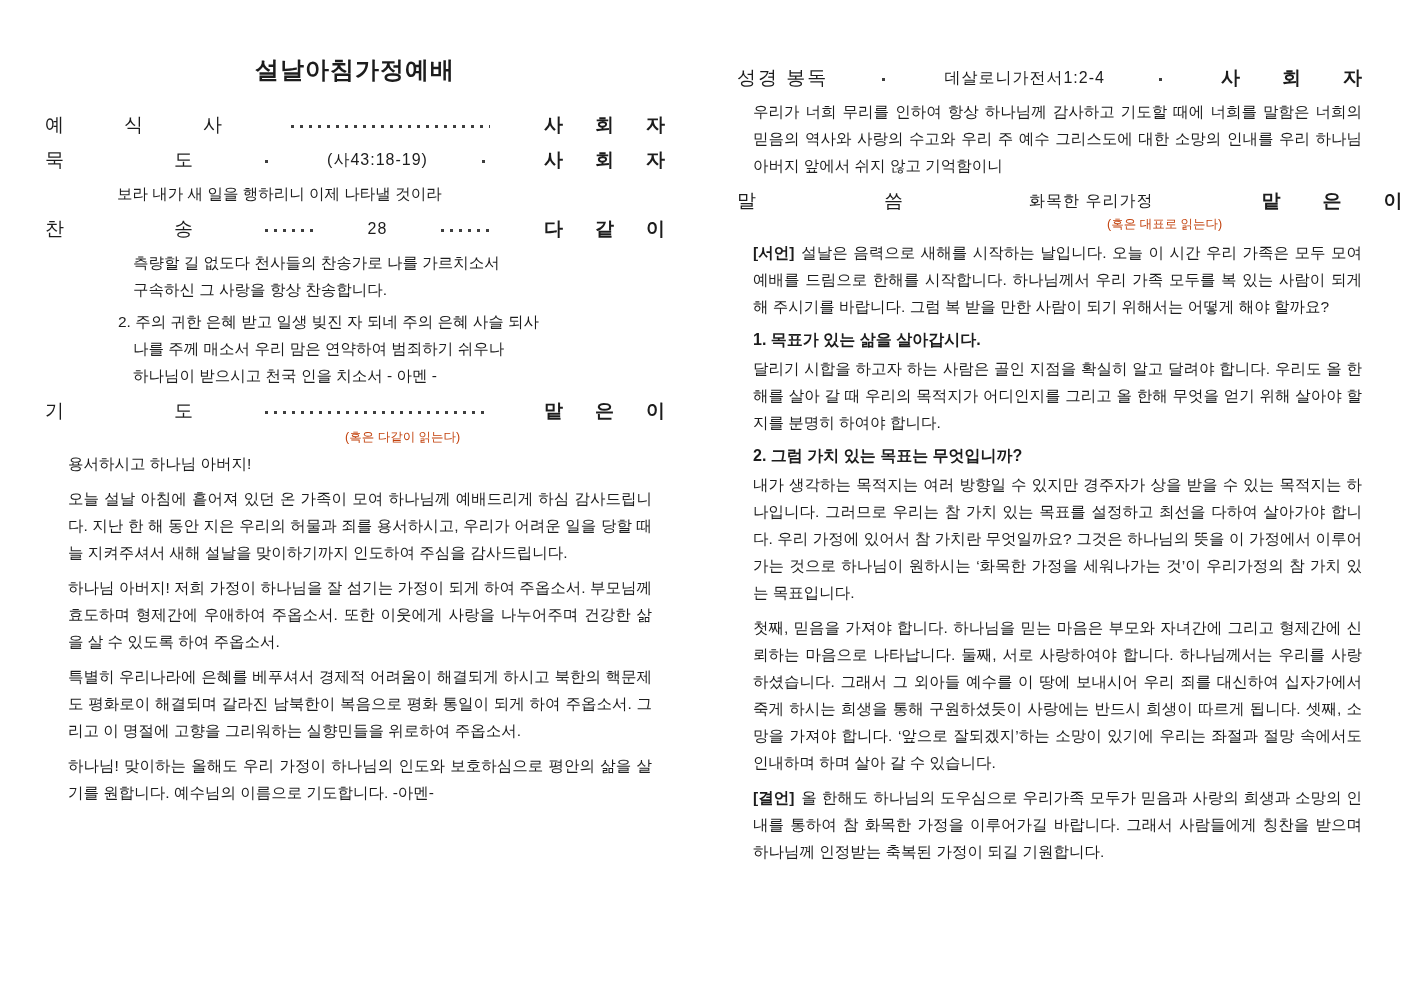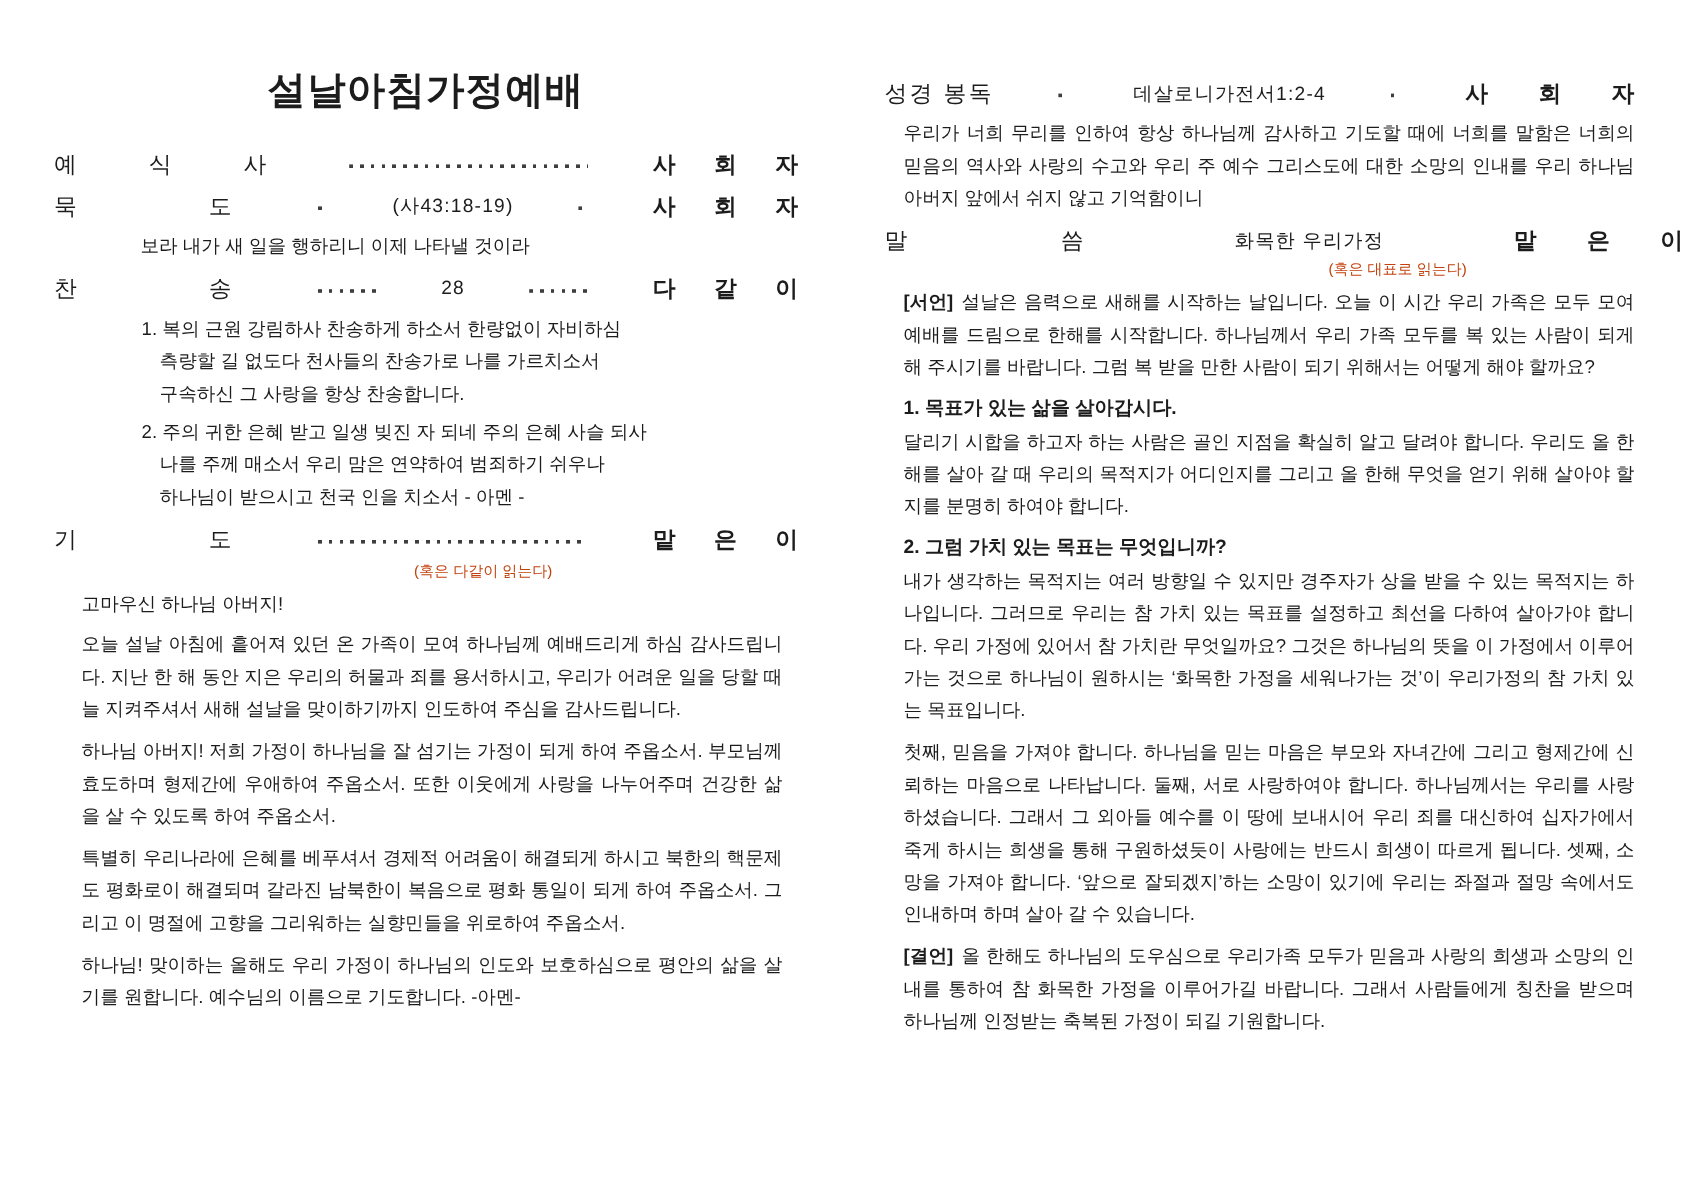--- a/index.html
+++ b/index.html
@@ -17,21 +17,21 @@
   .page {
     display: flex;
     gap: 72px;
     padding: 54px 40px 0 45px;
     box-sizing: border-box;
   }
   .col-left  { flex: 0 0 620px; width: 620px; }
   .col-right { flex: 0 0 625px; width: 625px; padding-top: 2px; }
 
   .doc-title {
-    font-size: 32px;
+    font-size: 24px;
     font-weight: bold;
     text-align: center;
     letter-spacing: 1px;
     margin: 0 0 26px 0;
   }
 
   
   .order {
     display: flex;
     align-items: center;
@@ -111,38 +111,37 @@
     </div>
 
     <div class="order">
       <span class="olabel ls2">찬송</span>
       <span class="dots"></span>
       <span class="mid">28</span>
       <span class="dots"></span>
       <span class="role">다같이</span>
     </div>
     <div class="hymn">
-      <div>1. 복의 근원 강림하사 찬송하게 하소서 한량없이 자비하심</div>
       <div class="cont">측량할 길 없도다 천사들의 찬송가로 나를 가르치소서</div>
       <div class="cont">구속하신 그 사랑을 항상 찬송합니다.</div>
     </div>
     <div class="hymn">
       <div>2. 주의 귀한 은혜 받고 일생 빚진 자 되네 주의 은혜 사슬 되사</div>
       <div class="cont">나를 주께 매소서 우리 맘은 연약하여 범죄하기 쉬우나</div>
       <div class="cont">하나님이 받으시고 천국 인을 치소서  - 아멘 -</div>
     </div>
 
     <div class="order">
       <span class="olabel ls2">기도</span>
       <span class="dots"></span>
       <span class="role">맡은이</span>
     </div>
     <div class="note left-note">(혹은 다같이 읽는다)</div>
 
-    <div class="intro-line">고마우신 하나님 아버지!</div>
+    <div class="intro-line">용서하시고 하나님 아버지!</div>
 
     <p class="body">오늘 설날 아침에 흩어져 있던 온 가족이 모여 하나님께 예배드리게 하심 감사드립니다. 지난 한 해 동안 지은 우리의 허물과 죄를 용서하시고, 우리가 어려운 일을 당할 때 늘 지켜주셔서 새해 설날을 맞이하기까지 인도하여 주심을 감사드립니다.</p>
     <p class="body">하나님 아버지! 저희 가정이 하나님을 잘 섬기는 가정이 되게 하여 주옵소서. 부모님께 효도하며 형제간에 우애하여 주옵소서. 또한 이웃에게 사랑을 나누어주며 건강한 삶을 살 수 있도록 하여 주옵소서.</p>
     <p class="body">특별히 우리나라에 은혜를 베푸셔서 경제적 어려움이 해결되게 하시고 북한의 핵문제도 평화로이 해결되며 갈라진 남북한이 복음으로 평화 통일이 되게 하여 주옵소서. 그리고 이 명절에 고향을 그리워하는 실향민들을 위로하여 주옵소서.</p>
     <p class="body">하나님! 맞이하는 올해도 우리 가정이 하나님의 인도와 보호하심으로 평안의 삶을 살기를 원합니다. 예수님의 이름으로 기도합니다. -아멘-</p>
 
   </div>
 
   <div class="col-right">
 

